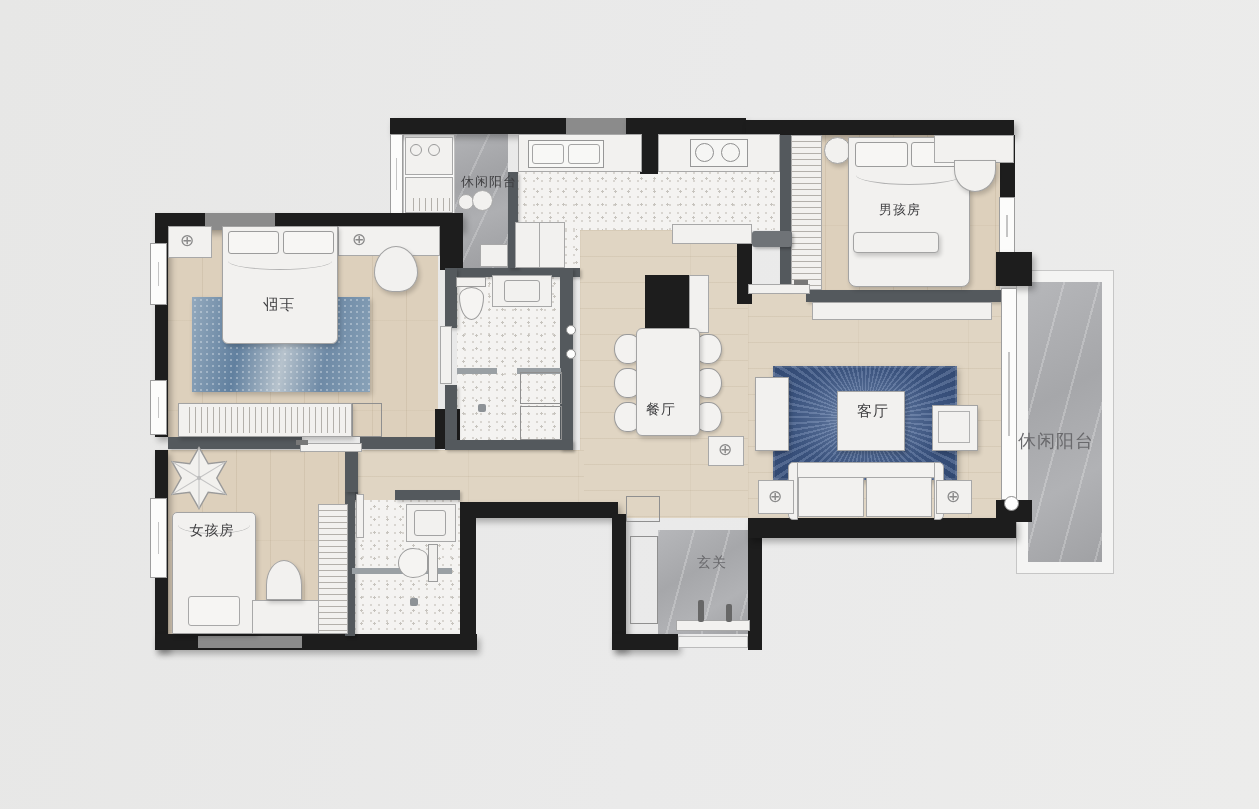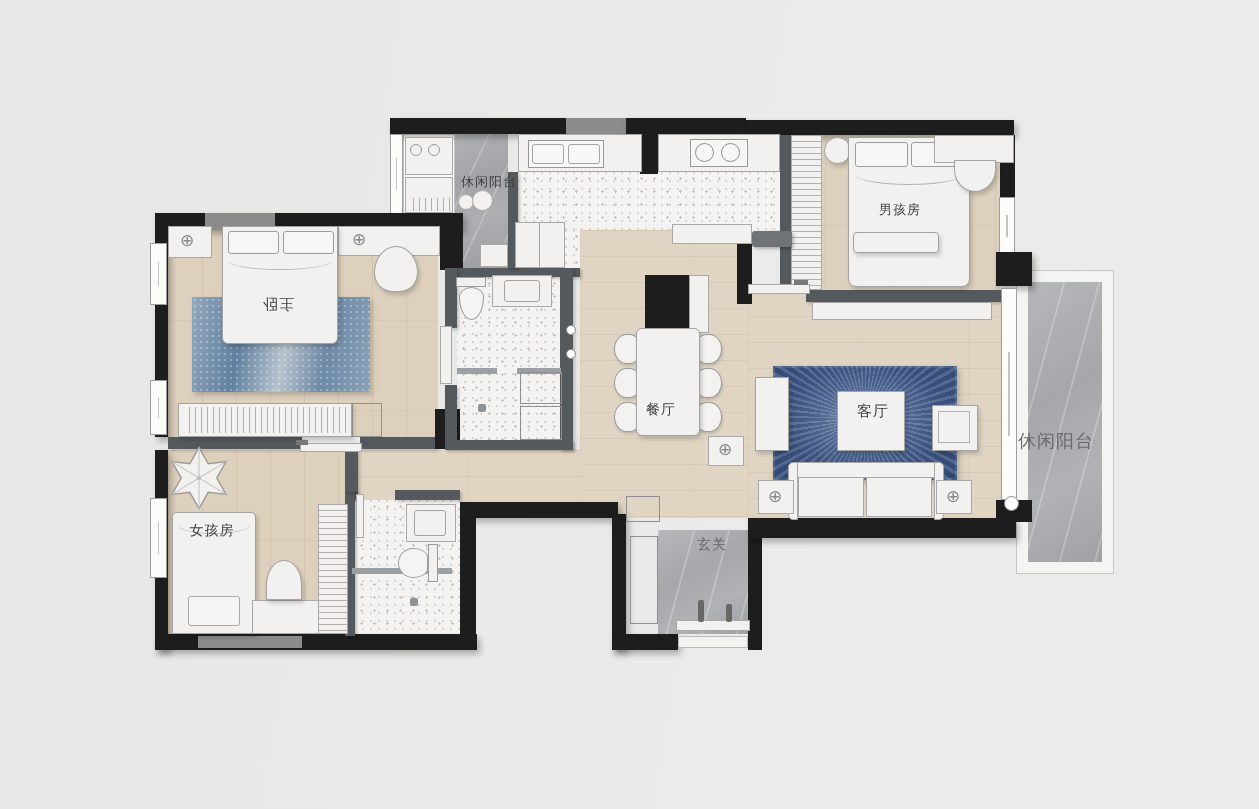--- a/index.html
+++ b/index.html
@@ -224,15 +224,15 @@
   <div class="abs" style="left:698px;top:600px;width:6px;height:22px;background:#676767;border-radius:2px"></div>
   <div class="abs" style="left:726px;top:604px;width:6px;height:18px;background:#676767;border-radius:2px"></div>
 
   <div class="abs lbl" style="left:489px;top:182px;font-size:13px">休闲阳台</div>
   <div class="abs lbl" style="left:900px;top:210px;font-size:13px">男孩房</div>
   <div class="abs lbl rot180" style="left:278px;top:303px;font-size:15px">主卧</div>
   <div class="abs lbl" style="left:661px;top:410px;font-size:14px">餐厅</div>
   <div class="abs lbl" style="left:873px;top:411px;font-size:15px">客厅</div>
   <div class="abs lbl light" style="left:1056px;top:441px;font-size:18px">休闲阳台</div>
   <div class="abs lbl" style="left:212px;top:531px;font-size:14px">女孩房</div>
-  <div class="abs lbl light" style="left:712px;top:545px;font-size:14px">玄关</div>
+  <div class="abs lbl light" style="left:712px;top:563px;font-size:14px">玄关</div>
 
 </div>
 
 </body></html>

